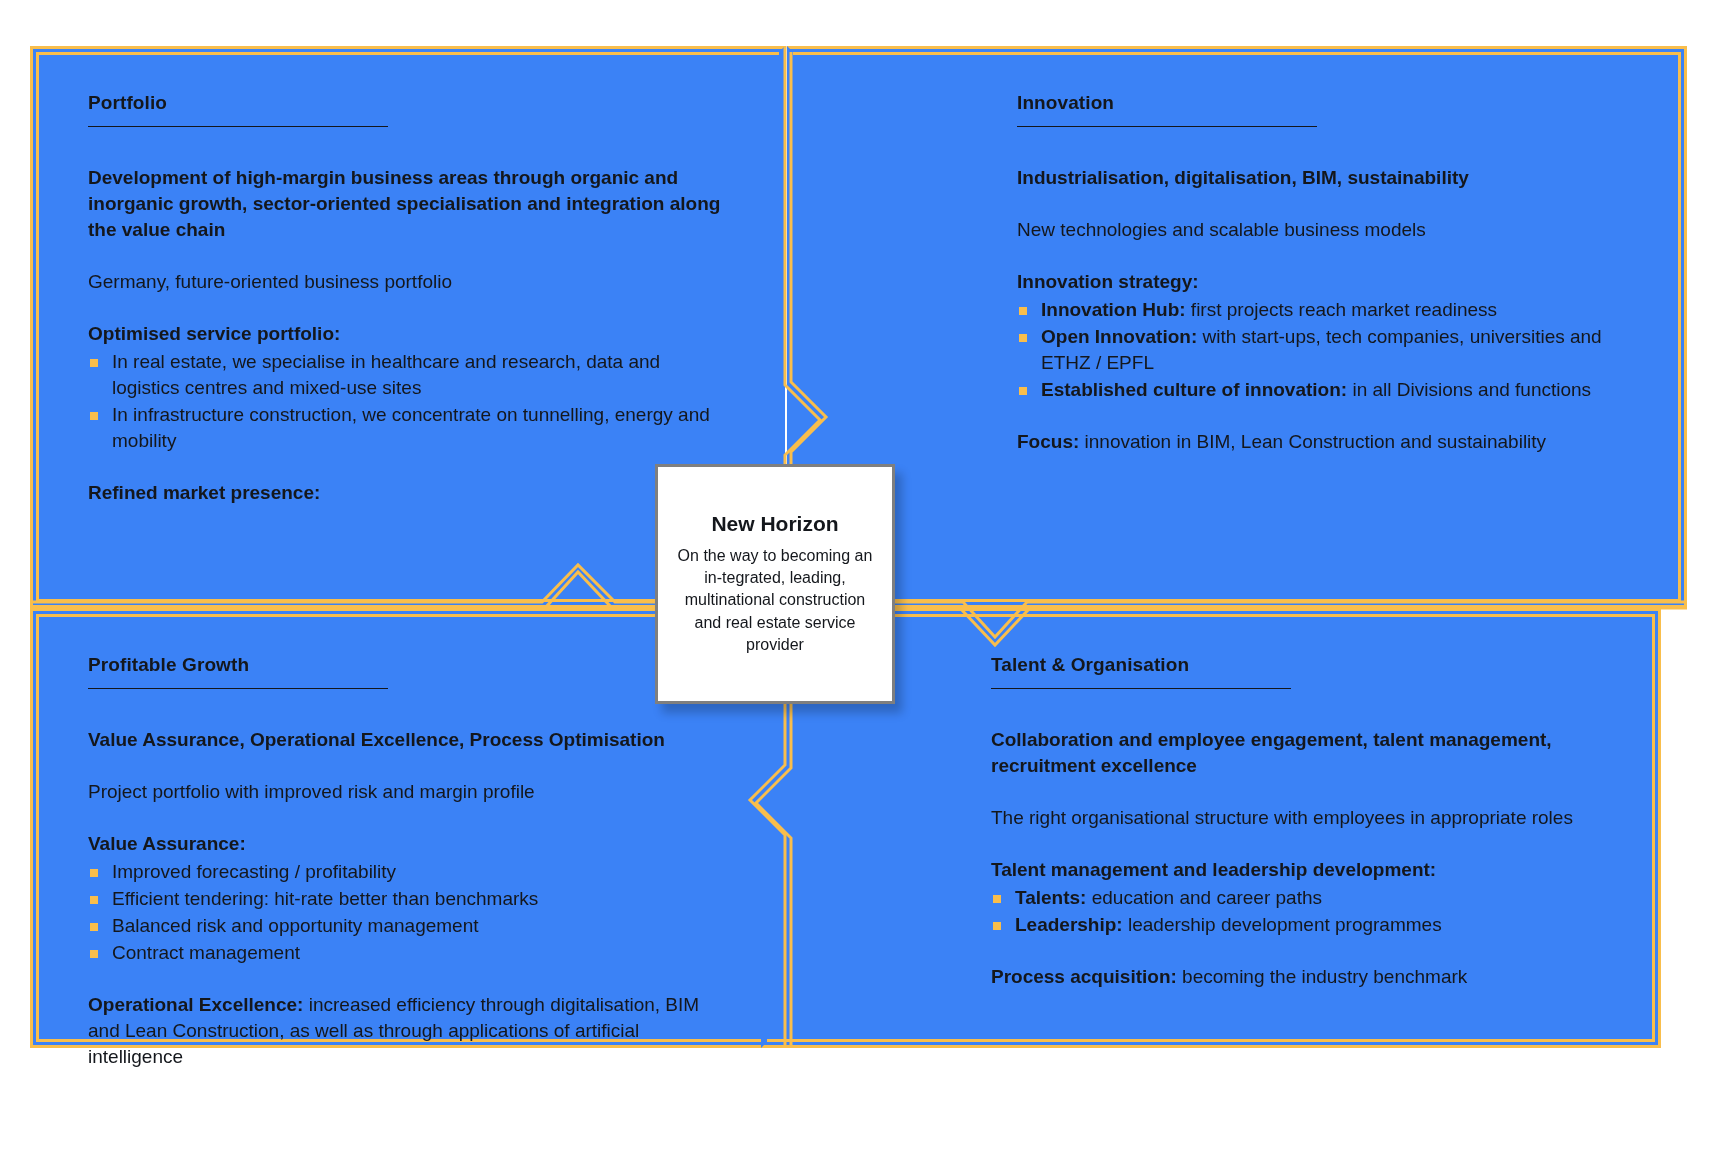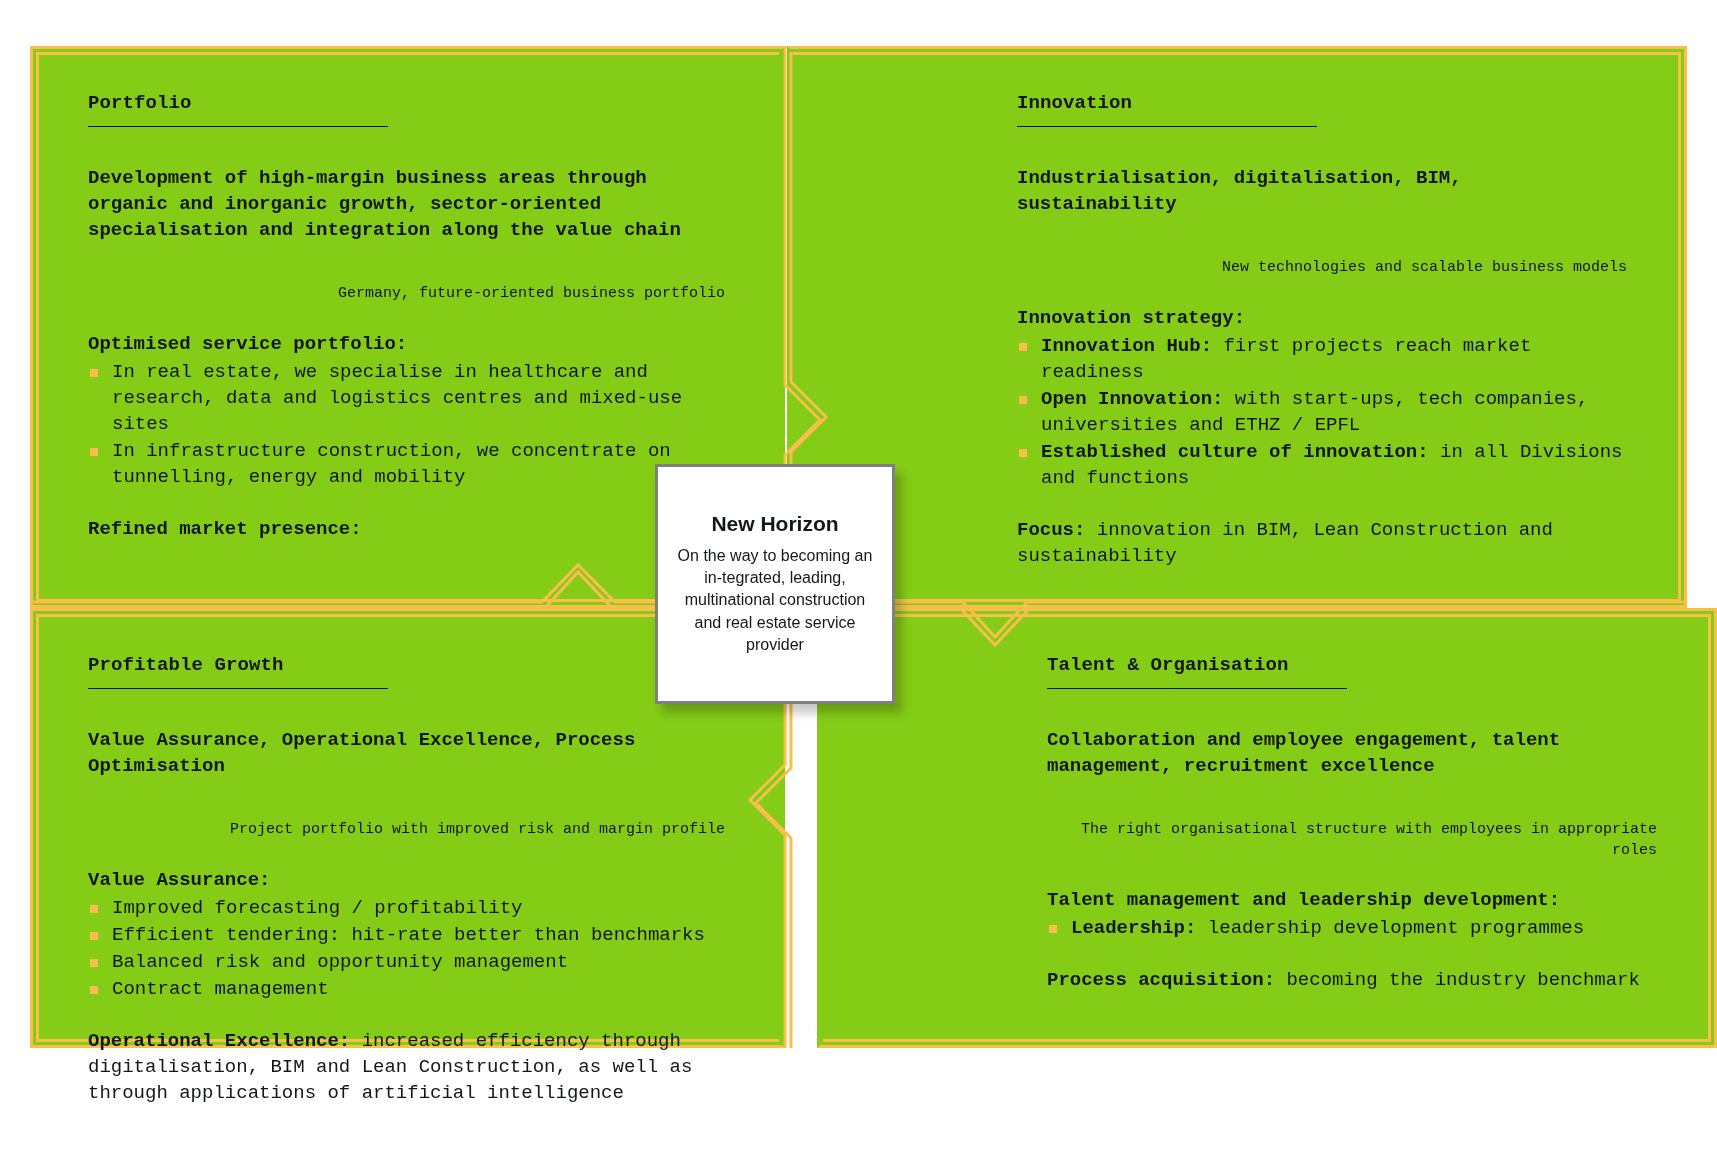--- a/index.html
+++ b/index.html
@@ -15,39 +15,38 @@
 
   .canvas {
     position: relative;
     width: 1717px;
     height: 1170px;
   }
 
   
   .quad {
     position: absolute;
-    background: #84cc16;
-    font-family: Liberation Mono, monospace;
+    background: #3b82f6;
   }
   .quad .frame {
     position: absolute;
     inset: 0;
     border: 3px solid #F9BE4C;
     pointer-events: none;
   }
   .quad .frame.inner {
     inset: 6px;
     border: 3px solid #F9BE4C;
   }
 
   
   .q-tl { left: 30px;  top: 46px;   width: 755px;  height: 562px; }
   .q-tr { left: 787px; top: 46px;   width: 900px;  height: 562px; }
   .q-bl { left: 30px;  top: 608px;  width: 755px;  height: 440px; }
-  .q-br { left: 817px; top: 608px;  width: 900px;  height: 440px; }
+  .q-br { left: 761px; top: 608px;  width: 900px;  height: 440px; }
 
   .q-tl .frame, .q-bl .frame { border-right-color: transparent; }
   .q-tr .frame, .q-br .frame { border-left-color: transparent; }
 
   .q-tl .frame.inner, .q-bl .frame.inner { border-right: none; }
   .q-tr .frame.inner, .q-br .frame.inner { border-left: none; }
 
   
   .connectors {
     position: absolute;
@@ -80,25 +79,24 @@
   }
 
   .lead {
     font-size: 19px;
     font-weight: bold;
     line-height: 1.37;
     margin-top: 38px;
   }
 
   .para {
-    font-size: 15px;
-    line-height: 1.37;
-    margin-top: 41px;
+    font-size: 19px;
+    line-height: 1.37;
+    margin-top: 26px;
     font-weight: normal;
-    text-align: right;
   }
 
   .sub {
     font-size: 19px;
     font-weight: bold;
     line-height: 1.37;
     margin-top: 26px;
   }
 
   ul.bullets {
@@ -220,20 +218,21 @@
   <div class="quad q-br">
     <div class="frame"></div>
     <div class="frame inner"></div>
     <div class="content">
       <div class="quad-title">Talent &amp; Organisation</div>
       <div class="title-rule"></div>
       <div class="lead">Collaboration and employee engagement, talent management, recruitment excellence</div>
       <div class="para">The right organisational structure with employees in appropriate roles</div>
       <div class="sub">Talent management and leadership development:</div>
       <ul class="bullets">
+        <li><b>Talents:</b><span> education and career paths</span></li>
         <li><b>Leadership:</b><span> leadership development programmes</span></li>
       </ul>
       <div class="mixed"><b>Process acquisition:</b><span> becoming the industry benchmark</span></div>
     </div>
   </div>
 
   <svg class="connectors" width="1717" height="1170" viewBox="0 0 1717 1170">
     <g fill="none" stroke="#F9BE4C" stroke-width="3">
 
       <path d="M 785 46 L 785 385 L 820 420 L 785 455 L 785 470"></path>

